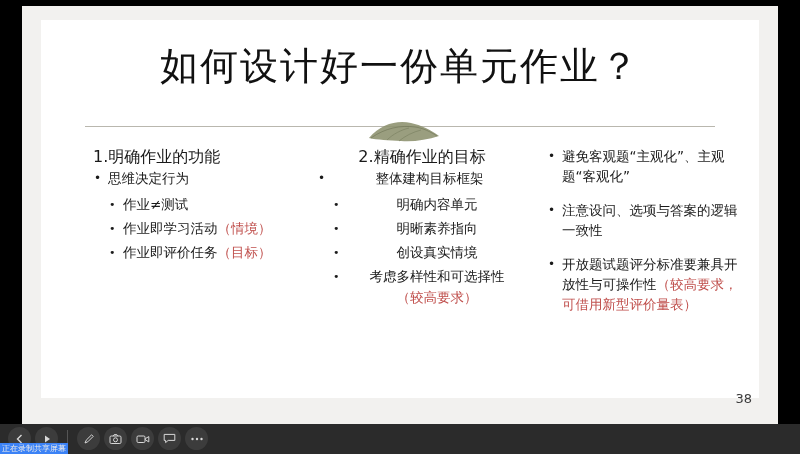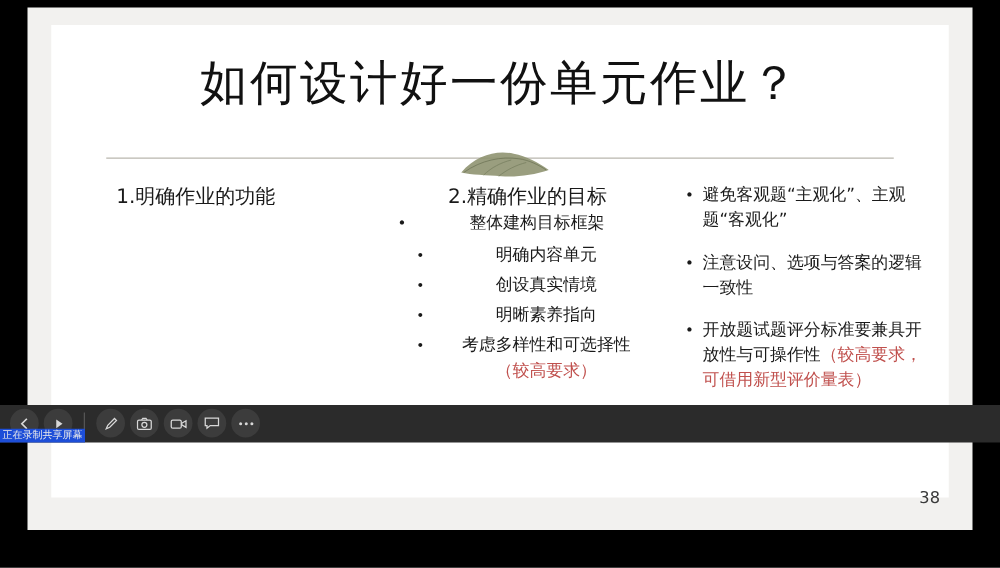--- a/index.html
+++ b/index.html
@@ -10,21 +10,21 @@
   body {
     width: 800px;
     height: 454px;
     overflow: hidden;
     font-family: "Liberation Sans", sans-serif;
   }
 
   #stage {
     position: relative;
     width: 800px;
-    height: 354px;
+    height: 454px;
     background: #000000;
   }
 
   
   .slide-frame {
     position: absolute;
     left: 22px;
     top: 6px;
     width: 756px;
     height: 418px;
@@ -188,25 +188,25 @@
     height: 18px;
     background: #555;
     margin: 0 5px;
   }
   .status-strip {
     position: absolute;
     left: 0;
     bottom: 0;
     height: 11px;
     padding: 0 2px;
-    font-family: Liberation Mono, monospace;
+    font-family: Liberation Serif, serif;
     font-size: 8px;
     line-height: 11px;
     color: #eaeaea;
-    background: #1d4ed8;
+    background: #3b82f6;
     white-space: nowrap;
   }
   .top-bar {
     position: absolute;
     left: 0; top: 0;
     width: 800px; height: 6px;
     background: #000;
   }
   .side-left {
     position: absolute;
@@ -239,36 +239,52 @@
         <path d="M2 22 C 14 8, 30 4, 44 7 C 54 9, 64 14, 72 20 C 60 24, 46 26, 34 25 C 22 24, 10 24, 2 22 Z" fill="#8f9471" opacity="0.9"></path>
         <path d="M4 22 C 18 12, 34 9, 48 11 C 56 12, 64 16, 70 20" fill="none" stroke="#6f7557" stroke-width="0.8" opacity="0.8"></path>
         <path d="M20 24 C 26 18, 34 14, 42 12" fill="none" stroke="#7c8263" stroke-width="0.7"></path>
         <path d="M32 25 C 38 20, 46 16, 54 14" fill="none" stroke="#7c8263" stroke-width="0.7"></path>
       </svg>
 
       <div class="columns">
 
         <div class="col col-1">
           <div class="col-head">1.明确作业的功能</div>
+          <ul class="bullets">
+            <li>
+              <span>思维决定行为</span>
+              <ul class="sub">
+                <li>
+                  <span>作业≠测试</span><span class="accent"></span>
+                </li>
+                <li>
+                  <span>作业即学习活动</span><span class="accent">（情境）</span>
+                </li>
+                <li>
+                  <span>作业即评价任务</span><span class="accent">（目标）</span>
+                </li>
+              </ul>
+            </li>
+          </ul>
         </div>
 
         <div class="col col-2">
           <div class="col-head">2.精确作业的目标</div>
           <ul class="bullets">
             <li>
               <span>整体建构目标框架</span>
               <ul class="sub">
                 <li>
                   <span>明确内容单元</span>
                 </li>
                 <li>
+                  <span>明晰素养指向</span>
+                </li>
+                <li>
                   <span>创设真实情境</span>
-                </li>
-                <li>
-                  <span>明晰素养指向</span>
                 </li>
                 <li>
                   <span>考虑多样性和可选择性</span><br>
                   <span class="accent">（较高要求）</span>
                 </li>
               </ul>
             </li>
           </ul>
         </div>
 

